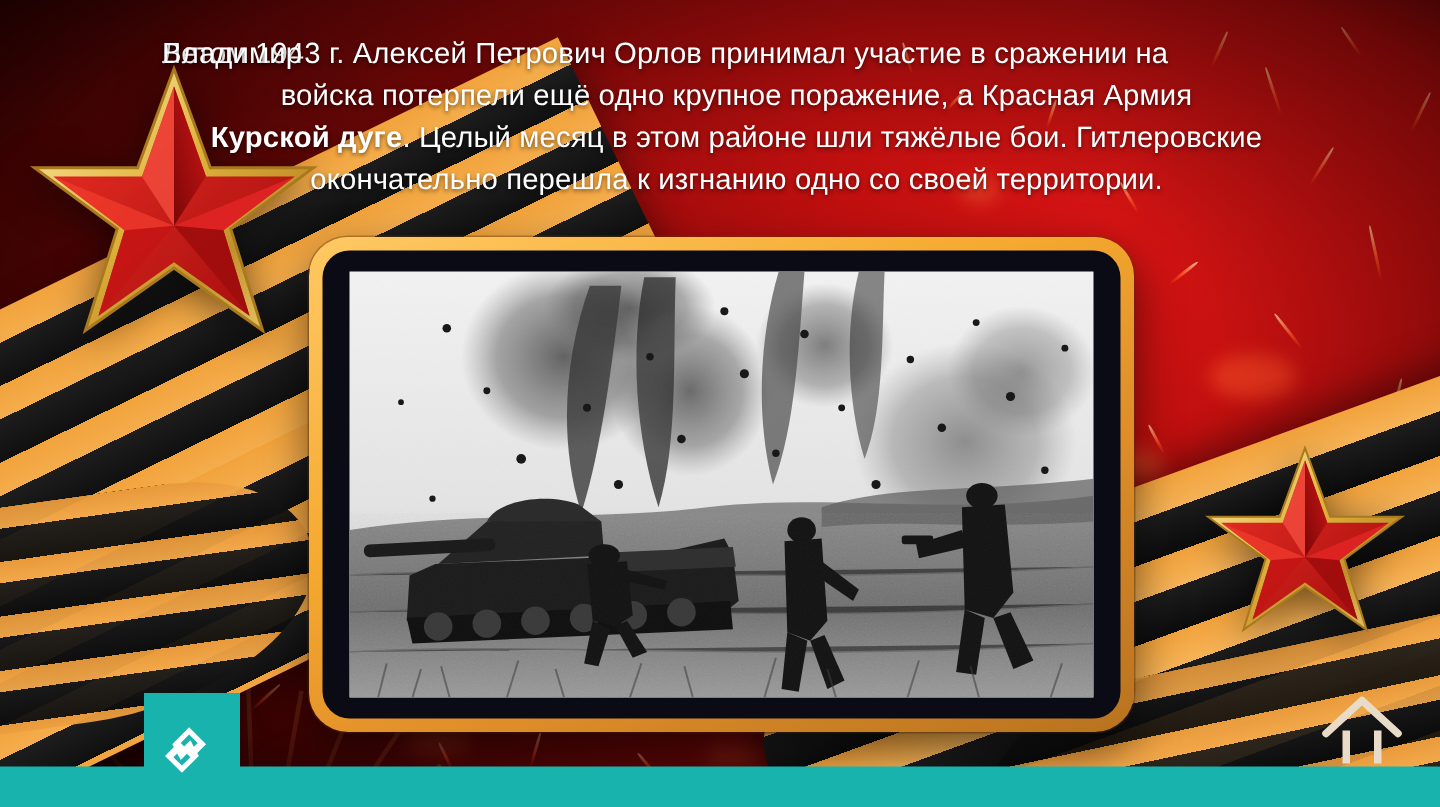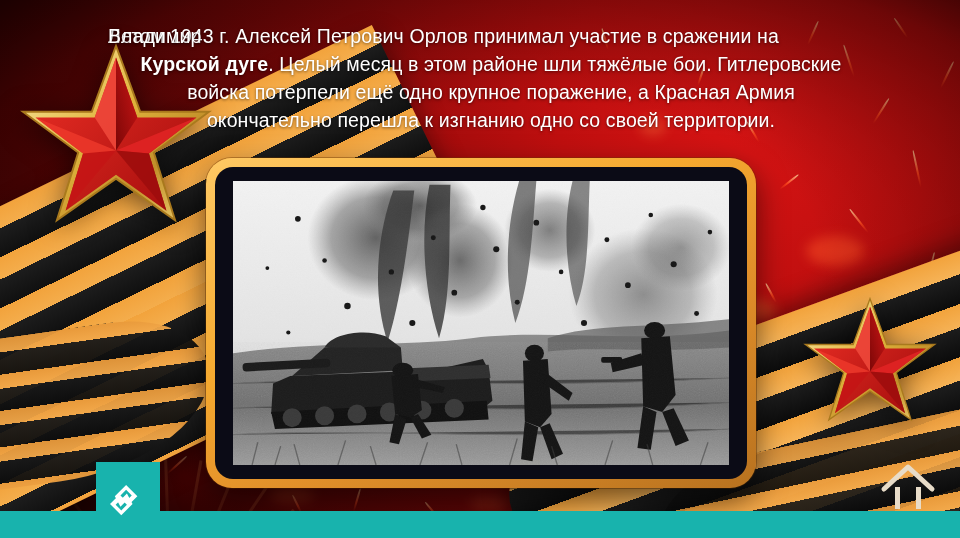--- a/index.html
+++ b/index.html
@@ -270,24 +270,24 @@
       <polygon points="48,174 100,112 66,115" fill="#c41515" opacity=".9"></polygon>
       <polygon points="17,78 100,112 66,115" fill="#ef3a2c" opacity=".8"></polygon>
     </svg>
   </div>
 
   <div class="text-block">
     <div class="text-line l1">
       <span class="l1-main">Летом 1943 г. Алексей Петрович Орлов принимал участие в сражении на</span>
       <span class="overlay-name">Владимир</span>
     </div>
+    <div class="text-line">войска потерпели ещё одно крупное поражение, а Красная Армия</div>
     <div class="text-line">
       <span class="bold">Курской дуге</span><span>. Целый месяц в этом районе шли тяжёлые бои. Гитлеровские</span>
     </div>
-    <div class="text-line">войска потерпели ещё одно крупное поражение, а Красная Армия</div>
     <div class="text-line">окончательно перешла к изгнанию одно со своей территории.</div>
   </div>
 
   <div class="frame">
     <div class="bezel">
       <div class="photo" title="">
         <svg viewBox="0 0 520 300" preserveAspectRatio="none" aria-hidden="true">
           <defs>
             <linearGradient id="sky" x1="0" y1="0" x2="0" y2="1">
               <stop offset="0" stop-color="#f2f2f2"></stop>

